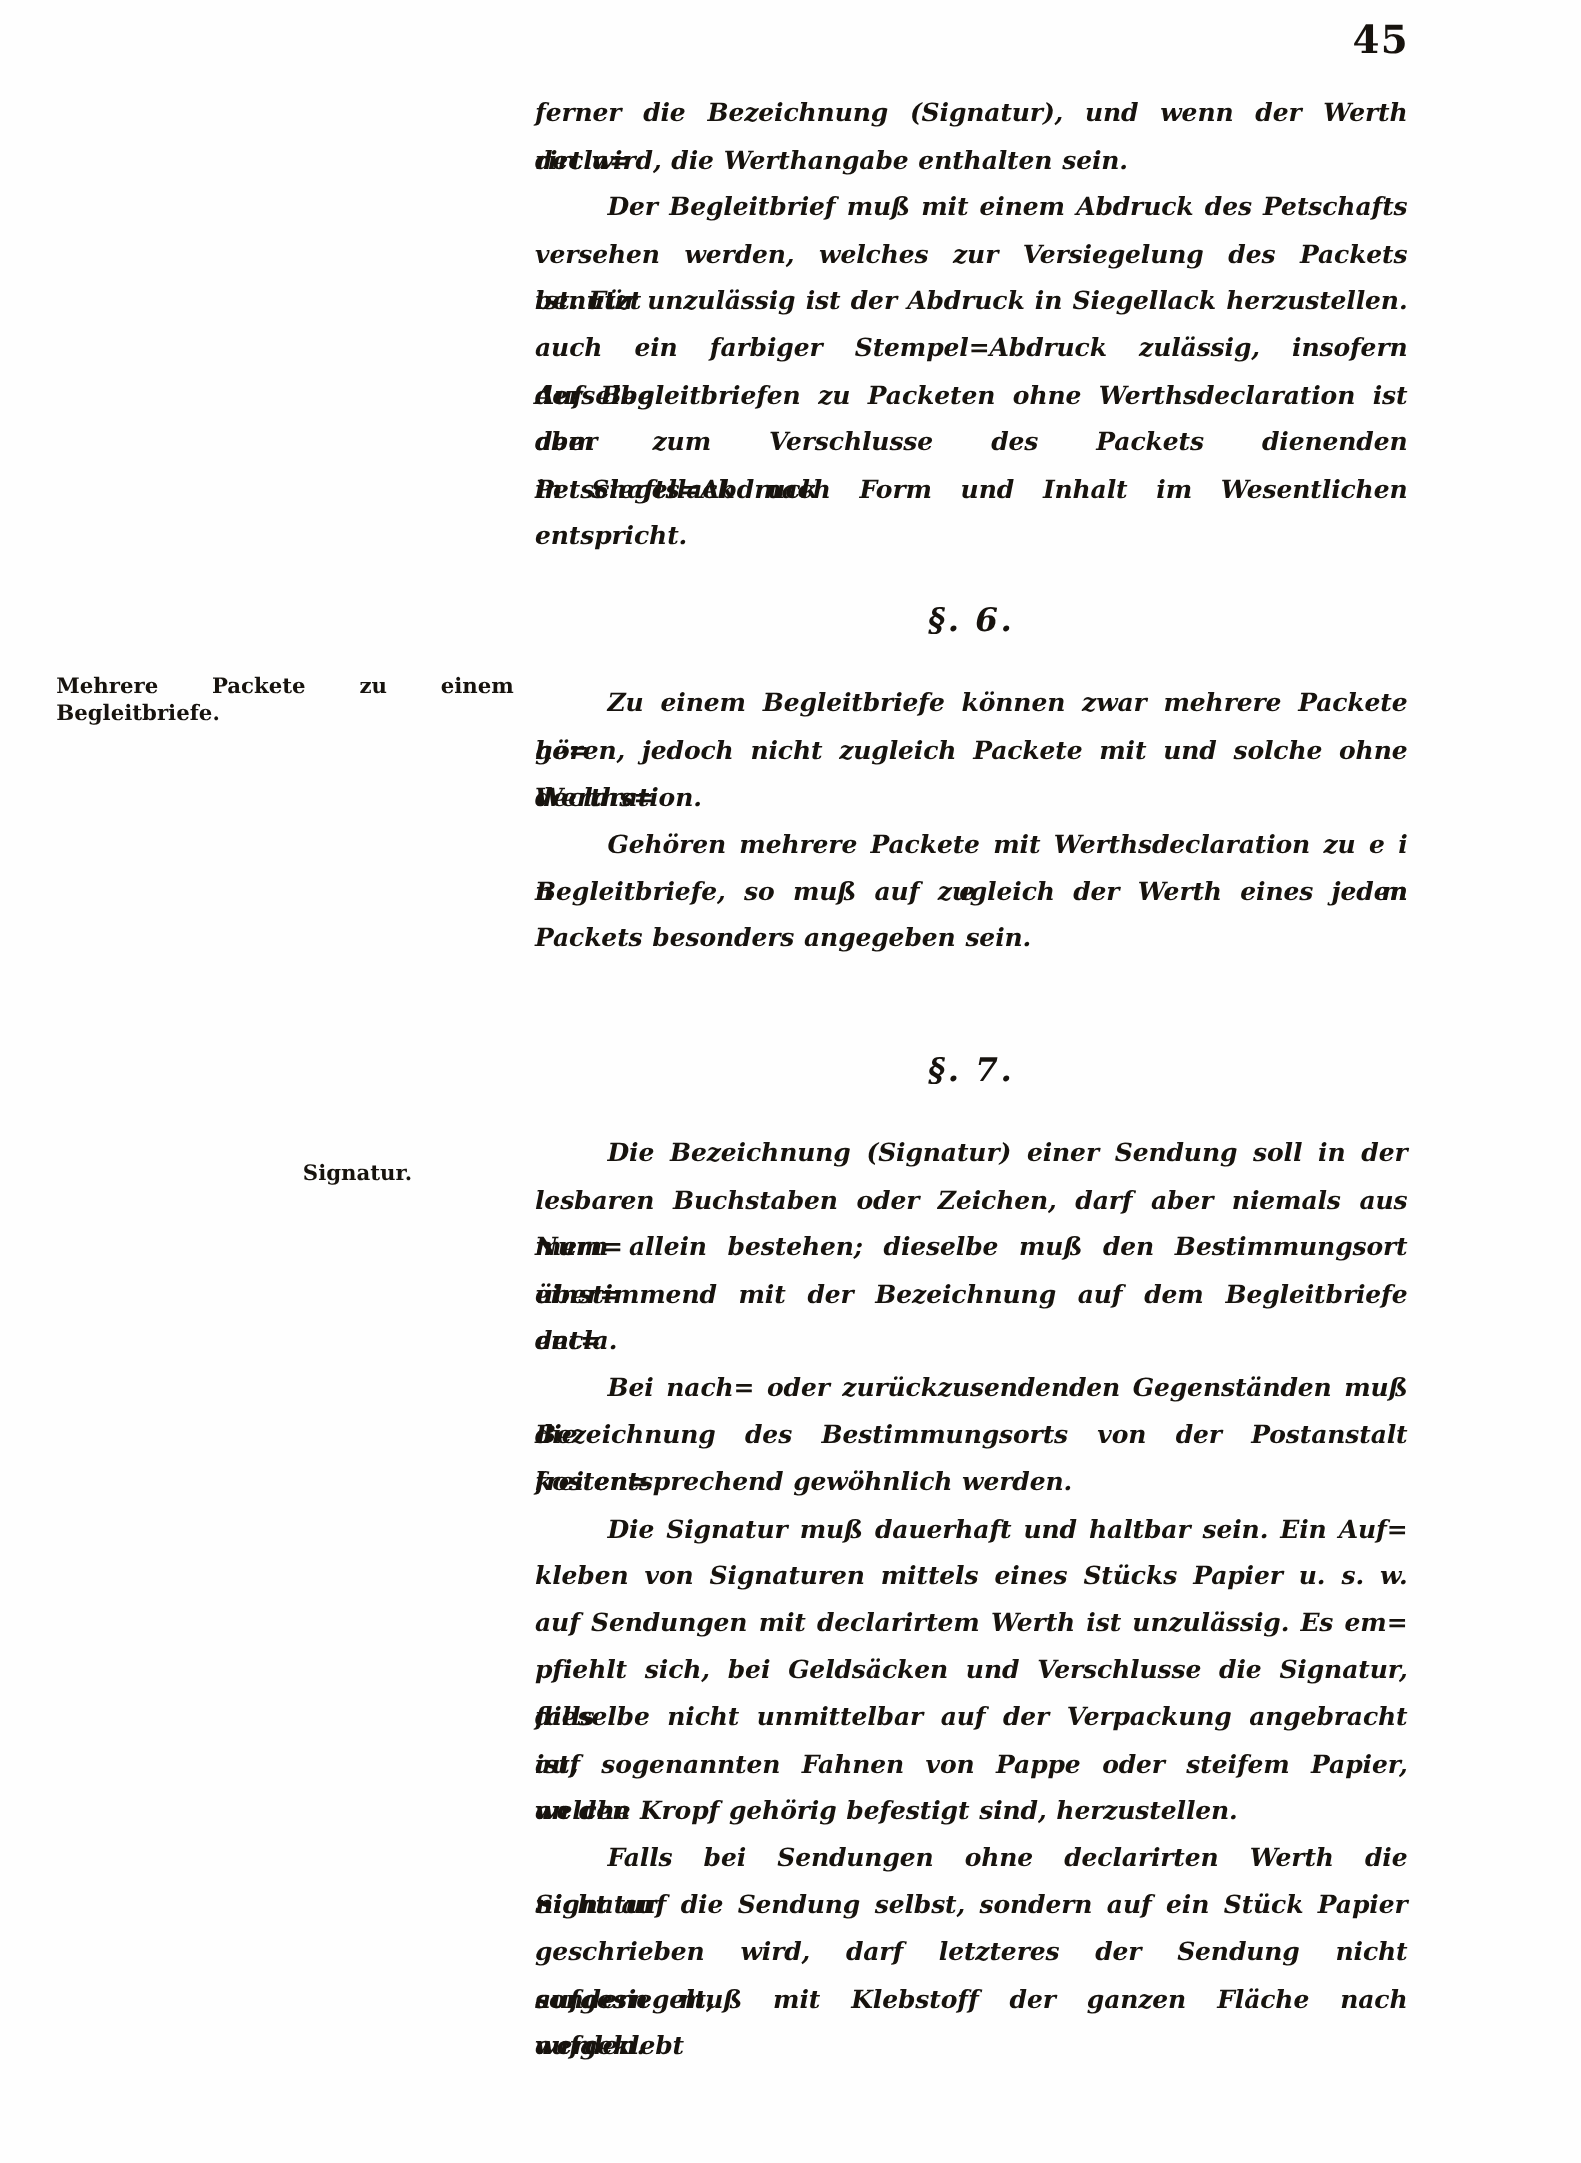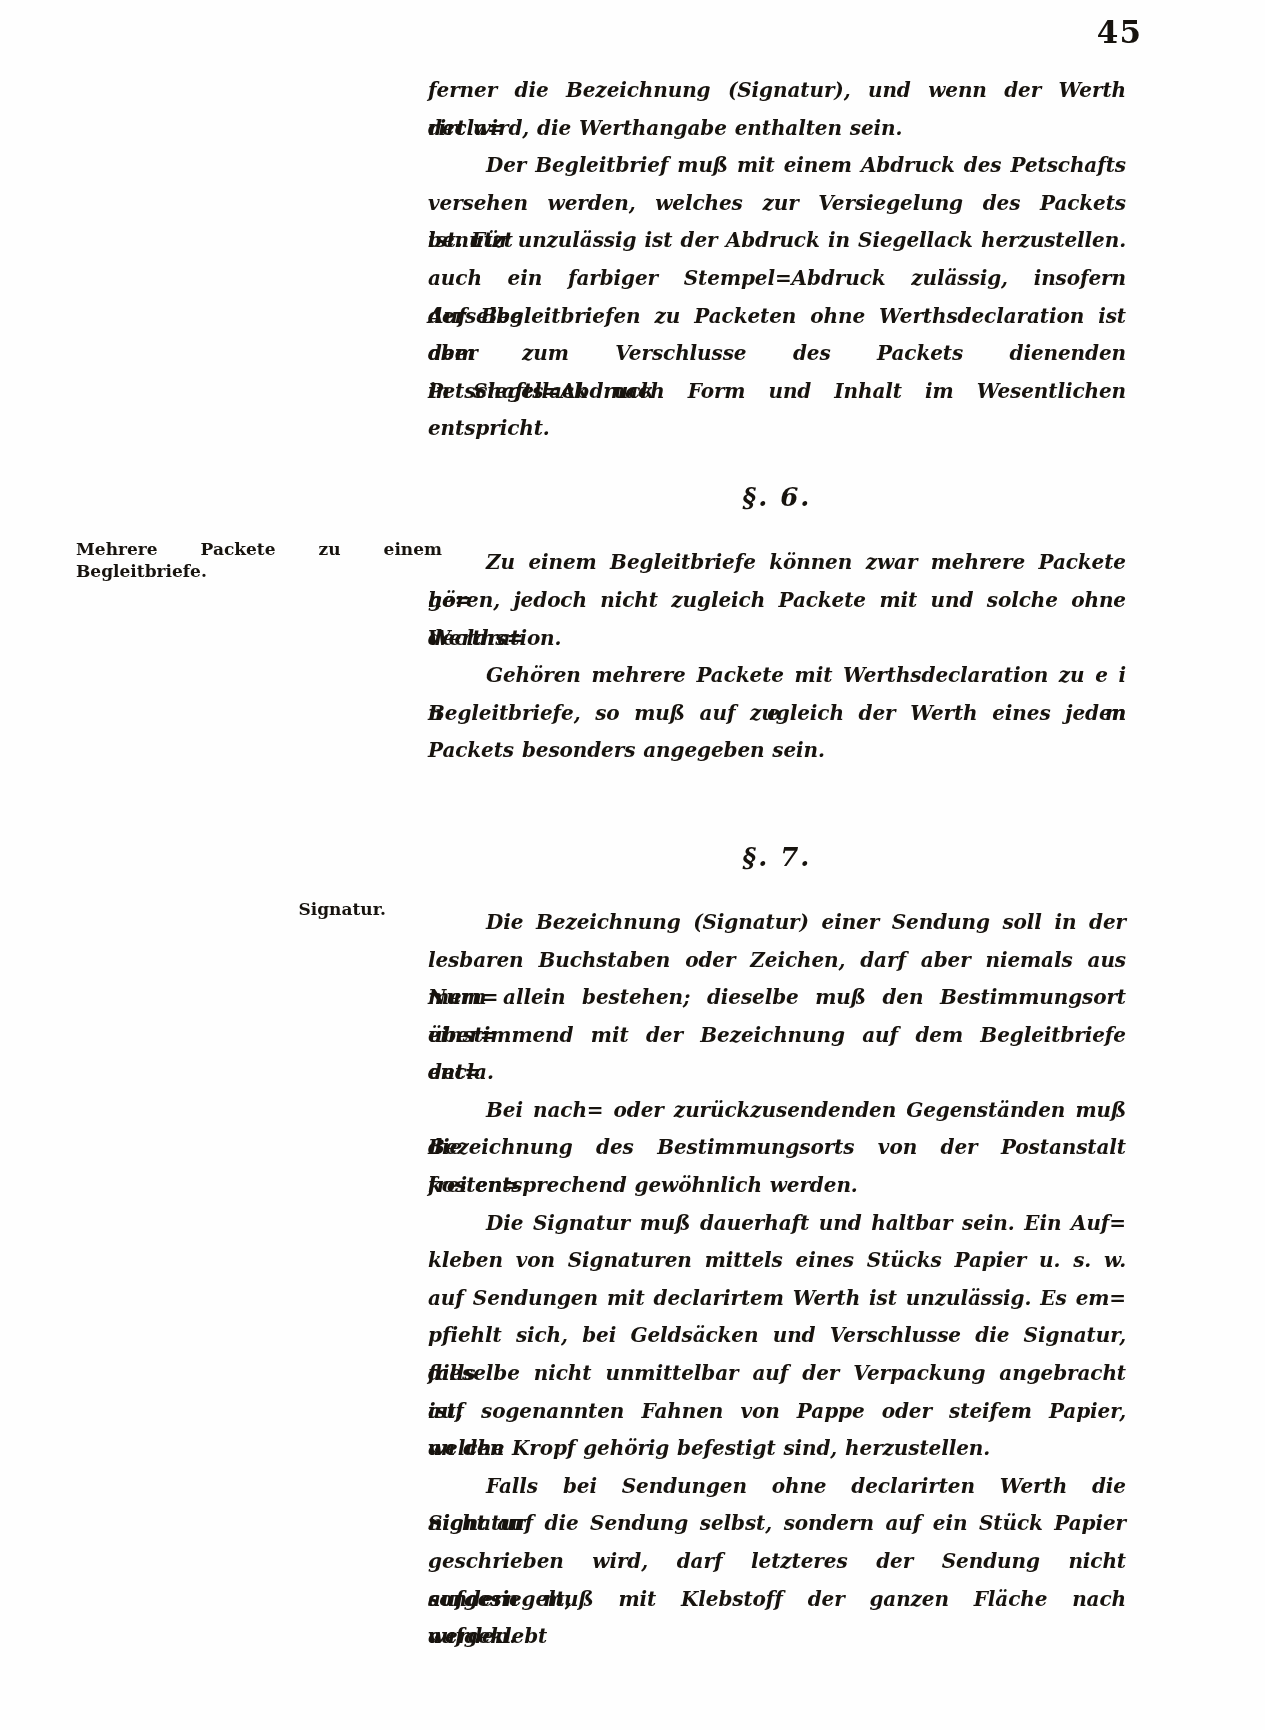--- a/index.html
+++ b/index.html
@@ -13,21 +13,21 @@
     color: #17130e;
   }
   .page-number {
     position: absolute;
     top: 14px;
     left: 1082px;
     width: 60px;
     font-size: 31px;
     font-weight: 700;
     letter-spacing: 1px;
-    text-align: right;
+    text-align: left;
   }
   .text-column {
     position: absolute;
     left: 428px;
     top: 72px;
     width: 698px;
     font-style: italic;
   }
   .para { width: 698px; }
   .line {
@@ -58,27 +58,26 @@
     font-size: 17px;
     font-weight: 700;
     line-height: 22px;
   }
   .margin-note.n0 {
     left: 45px;
     top: 538px;
     width: 366px;
     text-align: justify;
     text-align-last: justify;
-    margin-left: 31px;
   }
   .margin-note.n1 {
     left: 186px;
-    top: 898px;
+    top: 928px;
     width: 200px;
-    text-align: right;
+    text-align: center;
   }
 </style>
 </head>
 <body>
 
 <div class="page">
   <div class="page-number">45</div>
   <div>
       <div class="margin-note n0">Mehrere Packete zu einem Begleitbriefe.</div>
       <div class="margin-note n1">Signatur.</div>

